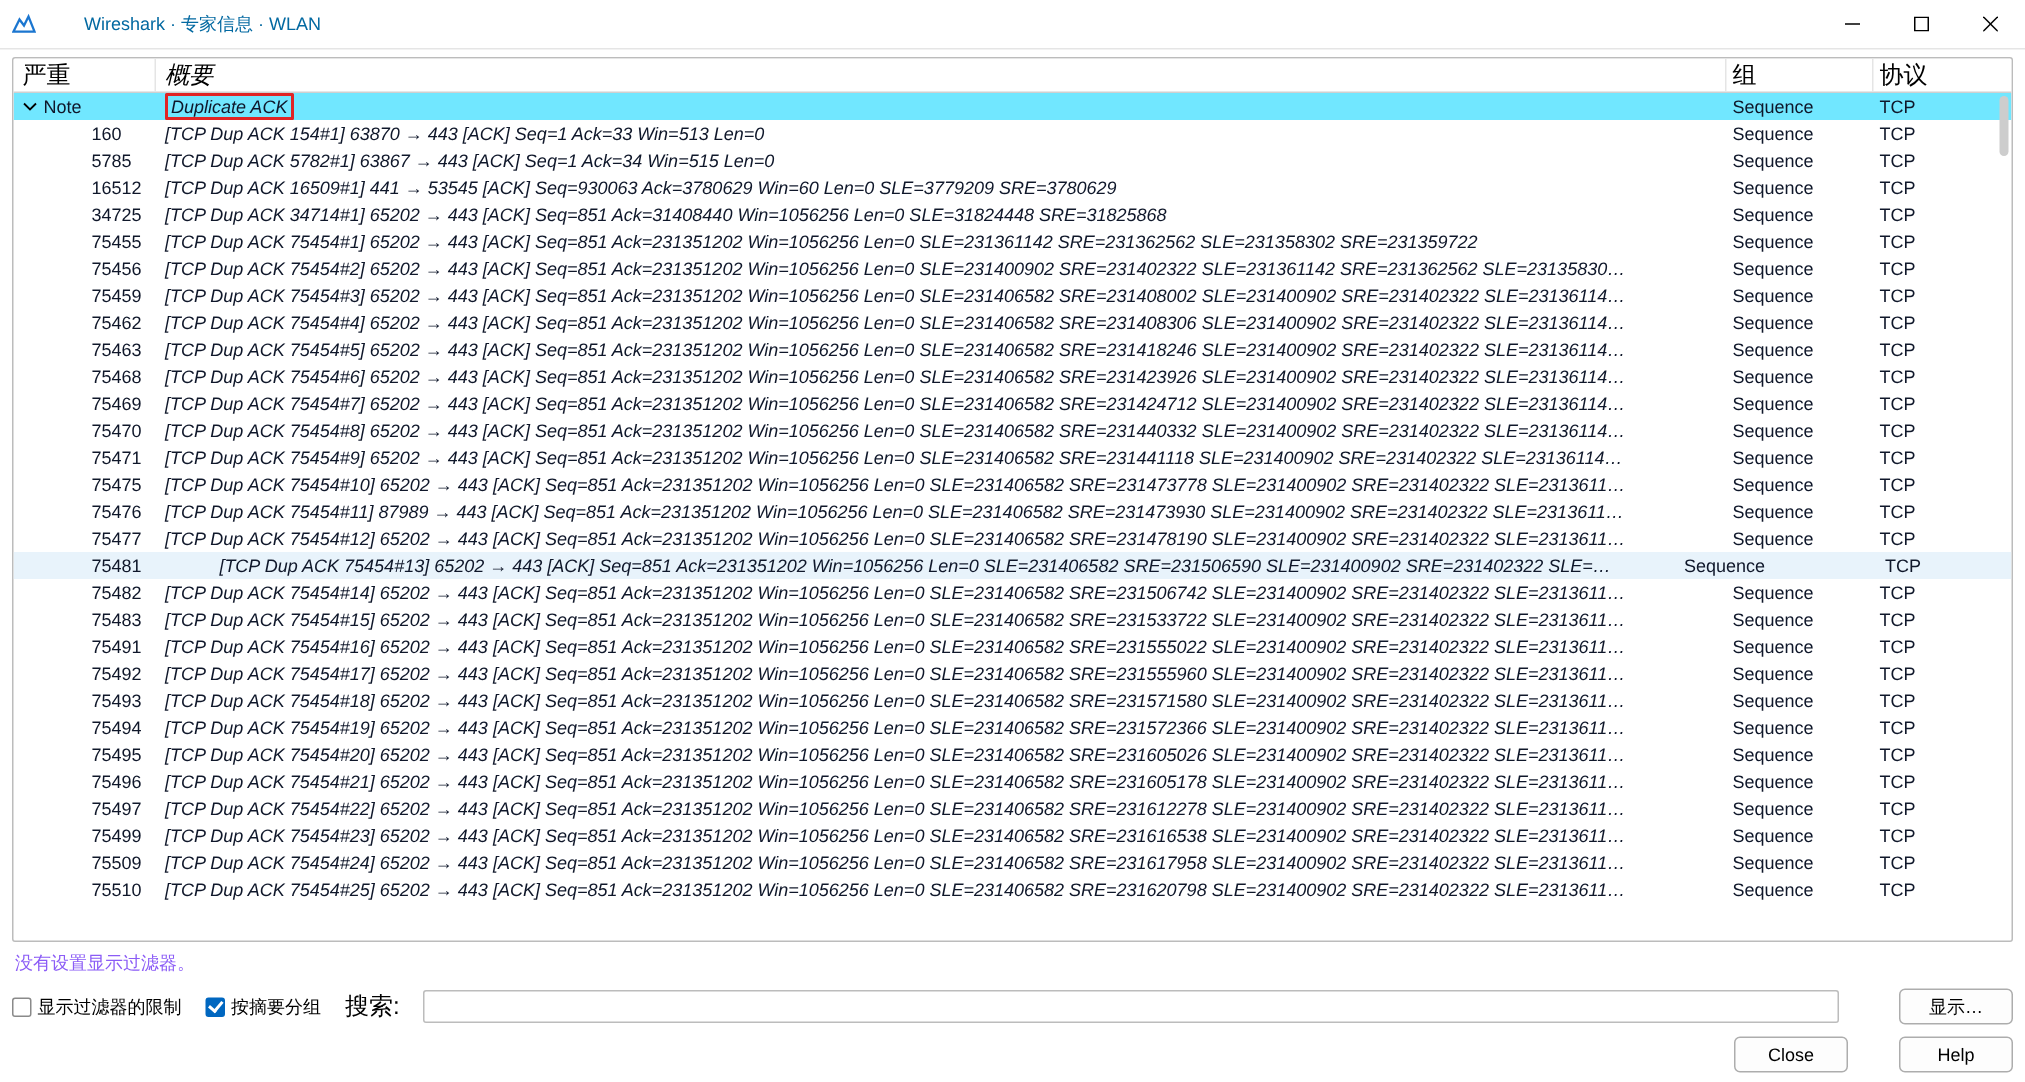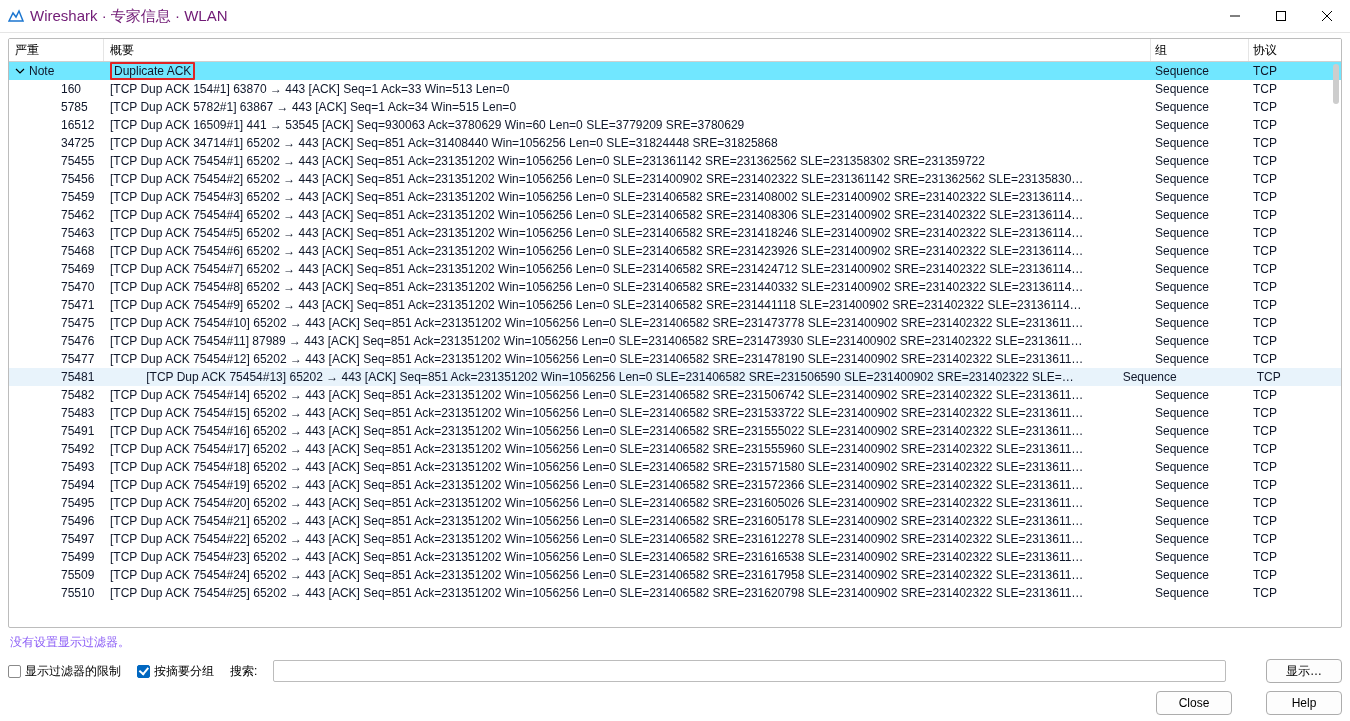--- a/index.html
+++ b/index.html
@@ -25,22 +25,23 @@
   }
   .titlebar .icon {
     width: 16px;
     height: 16px;
     margin-right: 6px;
     display: flex;
     align-items: center;
     justify-content: center;
   }
   .titlebar .title-text {
-    font-size: 15px;
-    color: #701a75;
+    font-size: 12px;
+    color: #0369a1;
+    margin-left: 26px;
   }
   .win-controls {
     position: absolute;
     right: 0;
     top: 0;
     display: flex;
     height: 32px;
   }
   .win-btn {
     width: 46px;
@@ -76,27 +77,27 @@
     overflow: hidden;
     min-height: 0;
   }
 
   .header-row {
     display: flex;
     align-items: flex-start;
     height: 22px;
     border-bottom: 1px solid #d0d0d0;
     background: #ffffff;
-    font-size: 12px;
+    font-size: 16px;
     color: #000;
     font-weight: 400;
   }
 
   .col-severity { width: 95px; padding-left: 6px; box-sizing:border-box; overflow:hidden; white-space:nowrap; }
-  .col-summary  { flex: 1 1 auto; padding-left: 6px; box-sizing:border-box; overflow:hidden; white-space:nowrap; text-overflow: ellipsis; }
+  .col-summary  { flex: 1 1 auto; padding-left: 6px; box-sizing:border-box; overflow:hidden; white-space:nowrap; text-overflow: ellipsis; font-style: italic; }
   .col-group    { width: 98px; padding-left: 4px; box-sizing:border-box; overflow:hidden; white-space:nowrap; }
   .col-proto    { width: 92px; padding-left: 4px; box-sizing:border-box; overflow:hidden; white-space:nowrap; }
 
   .header-row .col-severity,
   .header-row .col-summary,
   .header-row .col-group,
   .header-row .col-proto {
     border-right: 1px solid #e5e5e5;
     height:100%;
     display:flex;
@@ -187,21 +188,21 @@
     background:#0067c0;
     border-color:#0067c0;
   }
   .checkbox.checked::after {
     content:"";
     width:4px; height:7px;
     border:solid #fff;
     border-width:0 2px 2px 0;
     transform: rotate(40deg) translate(-1px,-1px);
   }
-  .search-label { font-size:12px; }
+  .search-label { font-size:16px; }
   .search-input {
     flex: 1 1 auto;
     height: 22px;
     border:1px solid #bcbcbc;
     border-radius:2px;
     padding: 0 4px;
     font-size:12px;
     box-sizing:border-box;
   }
   .btn {

